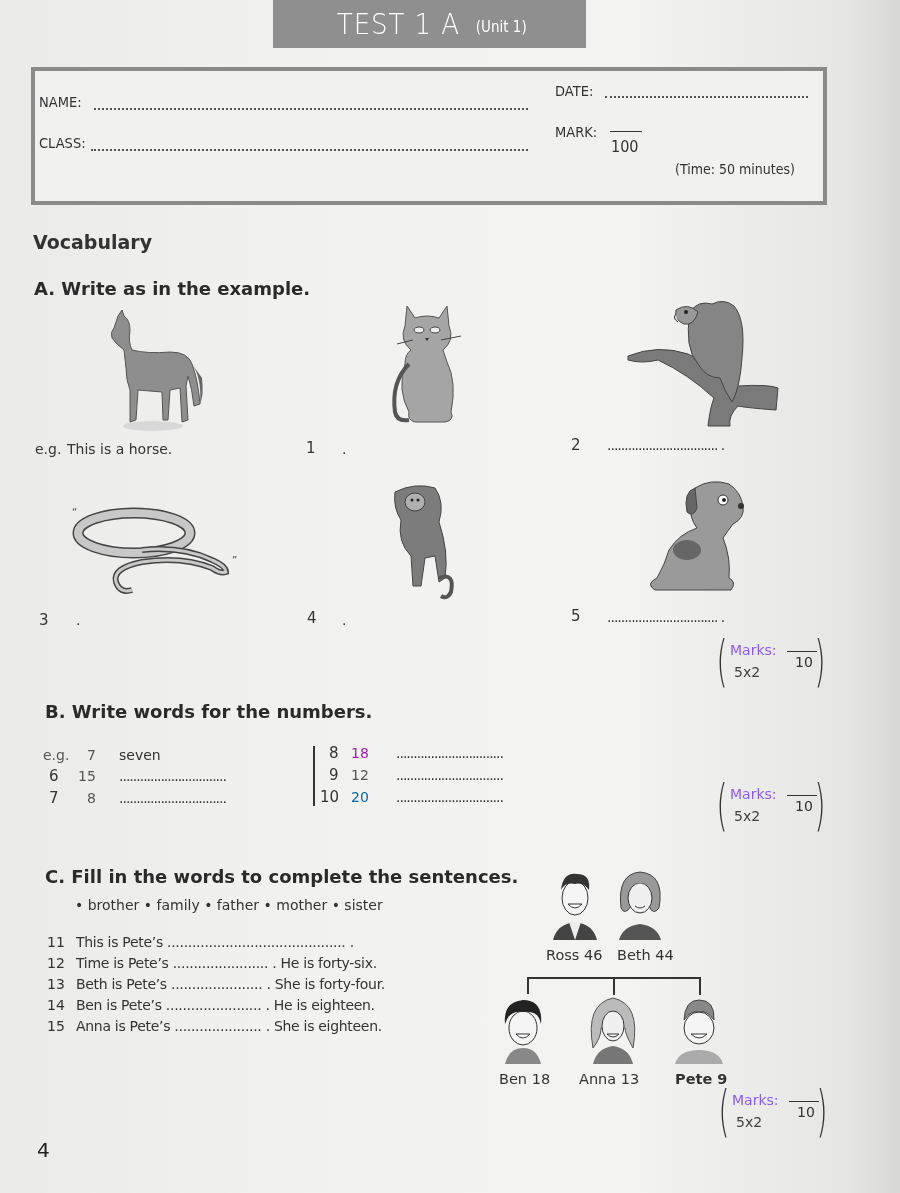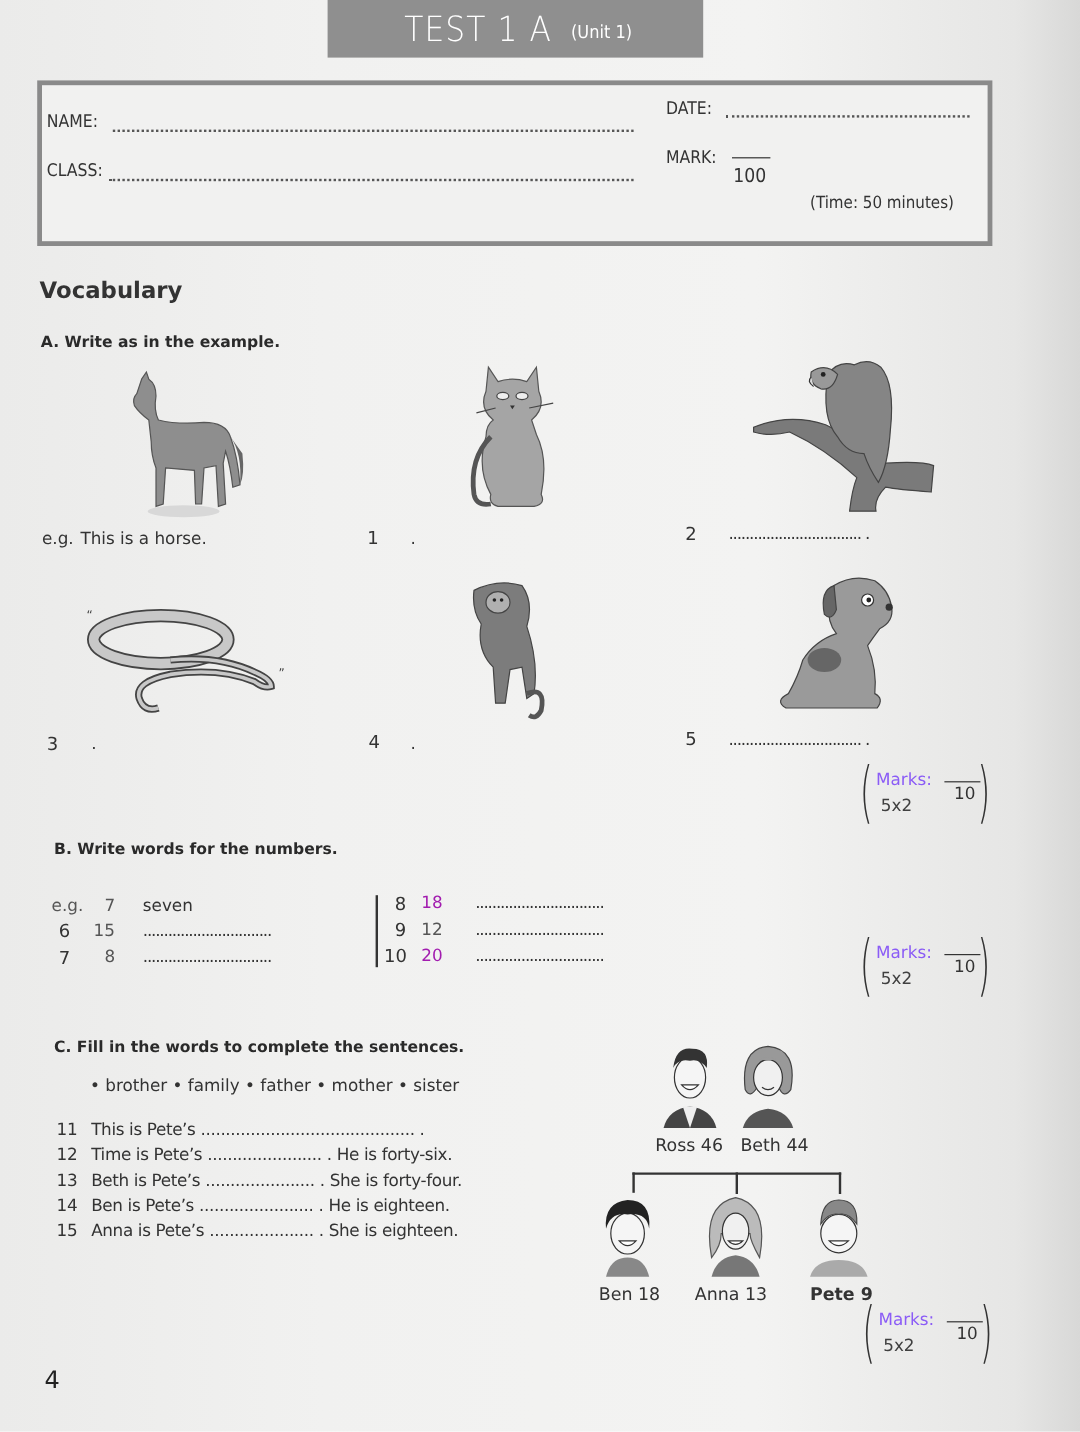--- a/index.html
+++ b/index.html
@@ -15,21 +15,21 @@
     font-family: "DejaVu Sans", sans-serif;
   }
   .title-bar .main { font-size: 29px; letter-spacing: 1px; font-weight: 300; transform: scaleX(0.9); }
   .title-bar .unit { font-size: 15px; margin-left: 6px; margin-top: 6px; transform: scaleX(0.9); }
   .header-box {
     left: 31px; top: 67px; width: 788px; height: 130px; border: 4px solid #8a8a8a; background: #f1f1f0;
   }
   .hdr-text { font-size: 14.5px; color: #333; transform-origin: left; transform: scaleX(0.9); white-space: nowrap; }
   .dots { border-bottom: 2px dotted #555; height: 0; }
   .section-title { font-size: 19px; font-weight: bold; color: #333; }
-  .instr { font-size: 13px; font-weight: bold; color: #2a2a2a; white-space: nowrap; }
+  .instr { font-size: 18px; font-weight: bold; color: #2a2a2a; white-space: nowrap; }
   .txt { font-size: 14px; color: #333; white-space: nowrap; }
   .num { font-size: 15px; color: #333; }
   .marks {
     width: 110px; height: 56px;
   }
   .marks .paren { position: absolute; top: -4px; font-size: 56px; font-weight: 100; color: #333; line-height: 1; transform: scaleX(0.5); }
   .marks .lbl { position: absolute; left: 17px; top: 5px; font-size: 14px; color: #8b5cf6; }
   .marks .mul { position: absolute; left: 21px; top: 27px; font-size: 14px; color: #404040; }
   .marks .bar { position: absolute; left: 74px; top: 14px; width: 30px; border-top: 1.5px solid #333; }
   .marks .den { position: absolute; left: 82px; top: 17px; font-size: 14px; color: #333; }
@@ -151,21 +151,21 @@
 
 <div class="abs num" style="left:329px;top:744px;">8</div>
 <div class="abs txt" style="left:351px;top:745px;color:#a21caf;">18</div>
 <div class="abs txt" style="left:396px;top:745px;letter-spacing:-1px;">...............................</div>
 
 <div class="abs num" style="left:329px;top:766px;">9</div>
 <div class="abs txt" style="left:351px;top:767px;color:#555;">12</div>
 <div class="abs txt" style="left:396px;top:767px;letter-spacing:-1px;">...............................</div>
 
 <div class="abs num" style="left:320px;top:788px;">10</div>
-<div class="abs txt" style="left:351px;top:789px;color:#a21caf;">20</div>
+<div class="abs txt" style="left:351px;top:789px;color:#0369a1;">20</div>
 <div class="abs txt" style="left:396px;top:789px;letter-spacing:-1px;">...............................</div>
 
 <div class="abs marks" style="left:713px;top:781px;">
   <span class="paren" style="left:-2px;">(</span>
   <span class="lbl">Marks:</span>
   <span class="mul">5x2</span>
   <span class="bar"></span>
   <span class="den">10</span>
   <span class="paren" style="left:96px;">)</span>
 </div>

